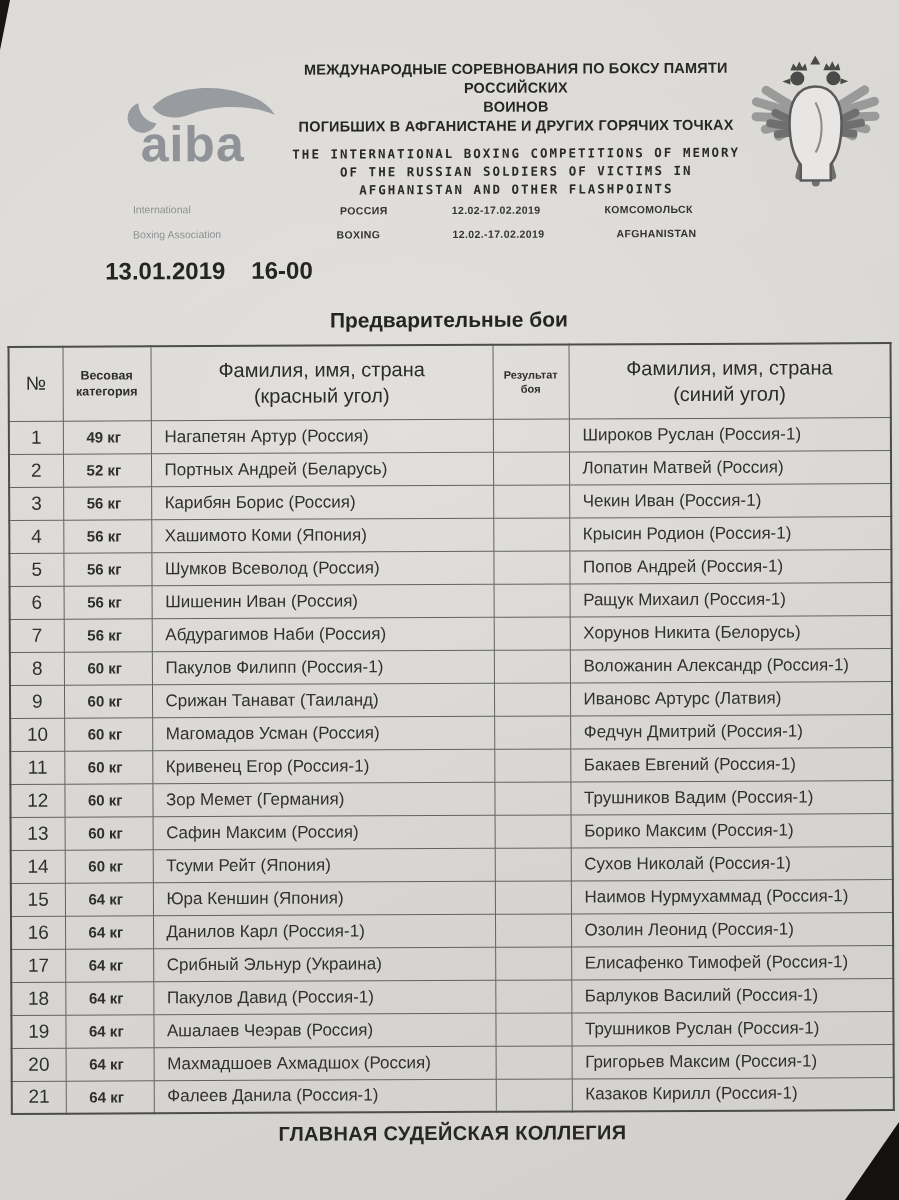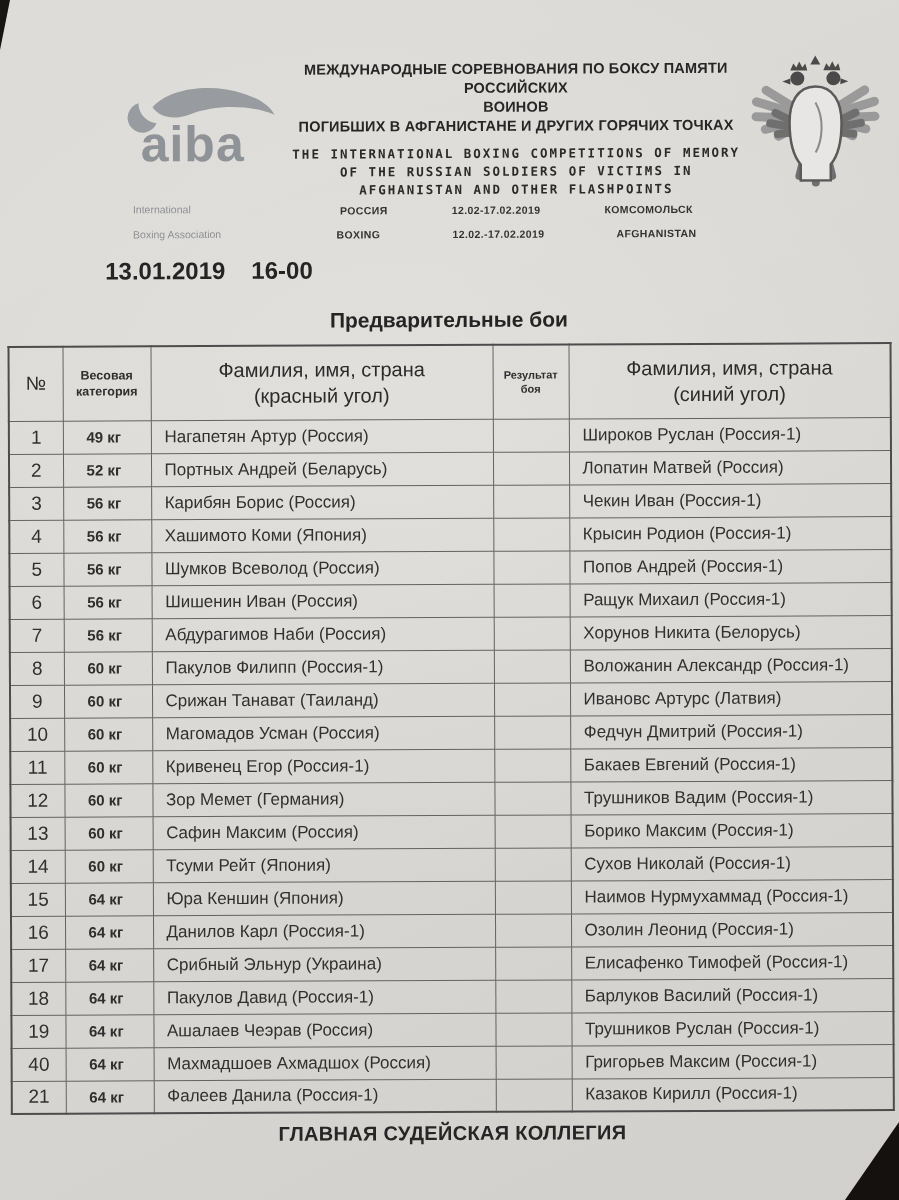--- a/index.html
+++ b/index.html
@@ -317,21 +317,21 @@
     <td class="td-name">Барлуков Василий (Россия-1)</td>
   </tr>
           <tr>
     <td class="td-no">19</td>
     <td class="td-weight">64 кг</td>
     <td class="td-name">Ашалаев Чеэрав (Россия)</td>
     <td class="td-result"></td>
     <td class="td-name">Трушников Руслан (Россия-1)</td>
   </tr>
           <tr>
-    <td class="td-no">40</td>
+    <td class="td-no">20</td>
     <td class="td-weight">64 кг</td>
     <td class="td-name">Махмадшоев Ахмадшох (Россия)</td>
     <td class="td-result"></td>
     <td class="td-name">Григорьев Максим (Россия-1)</td>
   </tr>
           <tr>
     <td class="td-no">21</td>
     <td class="td-weight">64 кг</td>
     <td class="td-name">Фалеев Данила (Россия-1)</td>
     <td class="td-result"></td>

